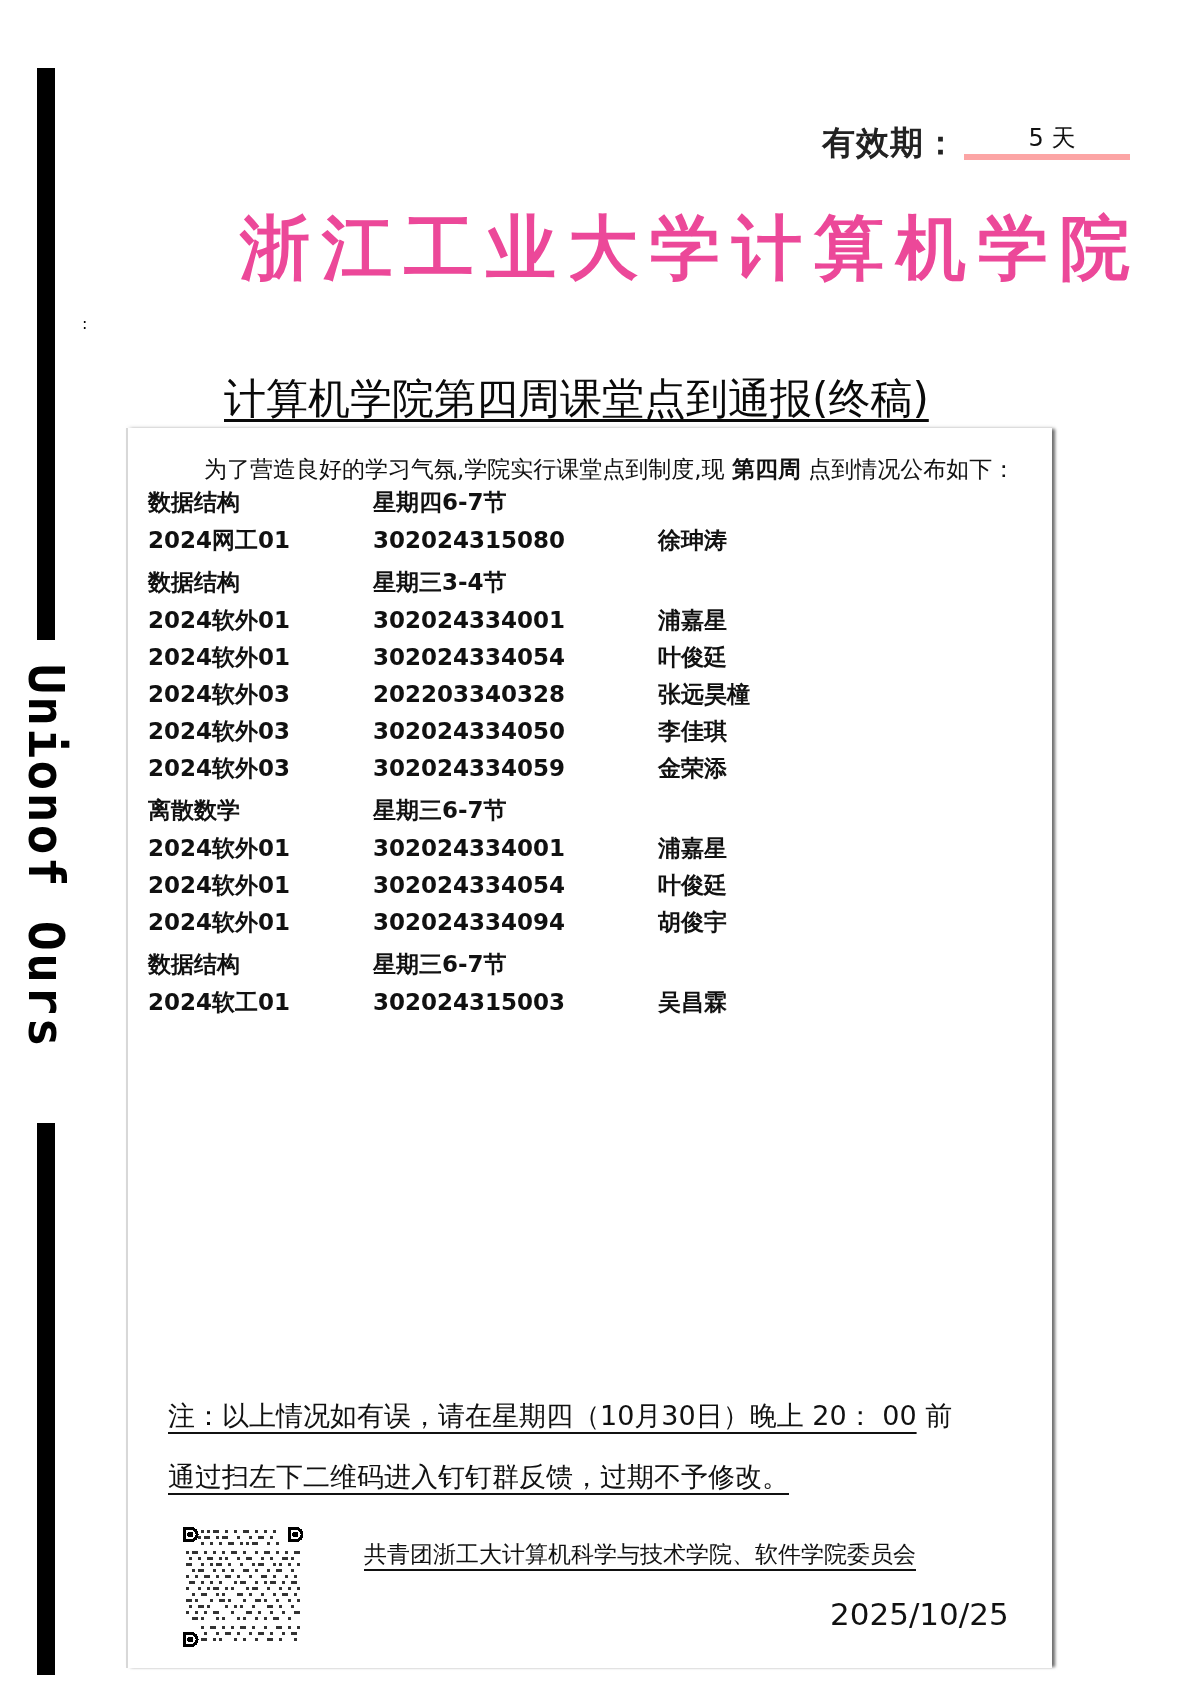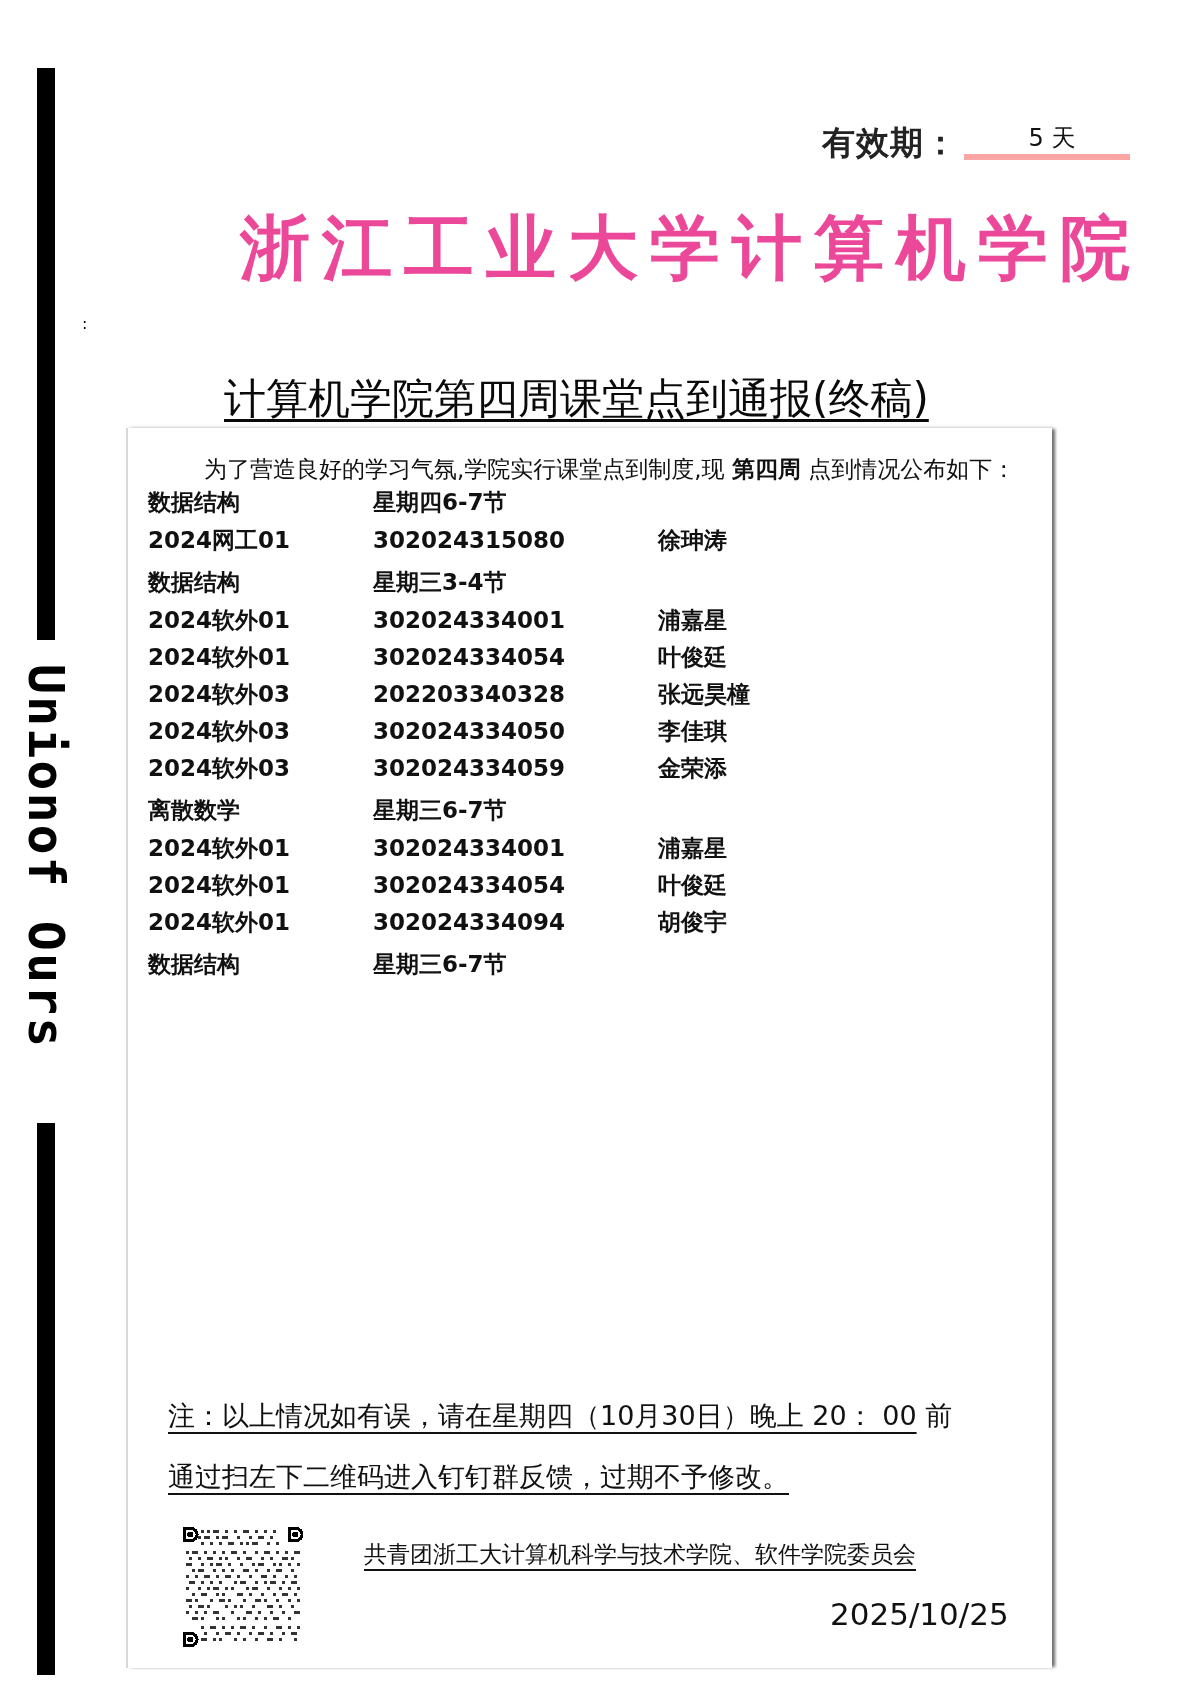--- a/index.html
+++ b/index.html
@@ -271,20 +271,25 @@
   </div>
   <div class="row">
     <span class="c1">2024软外01</span>
     <span class="c2">302024334094</span>
     <span class="c3">胡俊宇</span>
   </div>
 
   <div class="row course gap">
     <span class="c1">数据结构</span>
     <span class="c2">星期三6-7节</span>
+  </div>
+  <div class="row">
+    <span class="c1">2024软工01</span>
+    <span class="c2">302024315003</span>
+    <span class="c3">吴昌霖</span>
   </div>
 </div>
 
 <div class="note l1"><u>注：以上情况如有误，请在星期四（10月30日）晚上 20：  00</u><span> 前</span></div>
 <div class="note l2"><u>通过扫左下二维码进入钉钉群反馈，过期不予修改。</u></div>
 
 <svg class="qr" viewBox="0 0 40 40" shape-rendering="crispEdges">
   <rect x="0" y="0" width="40" height="40" fill="#fff"></rect>
   <g fill="#333">
     <rect x="6" y="1" width="1" height="1"></rect>

